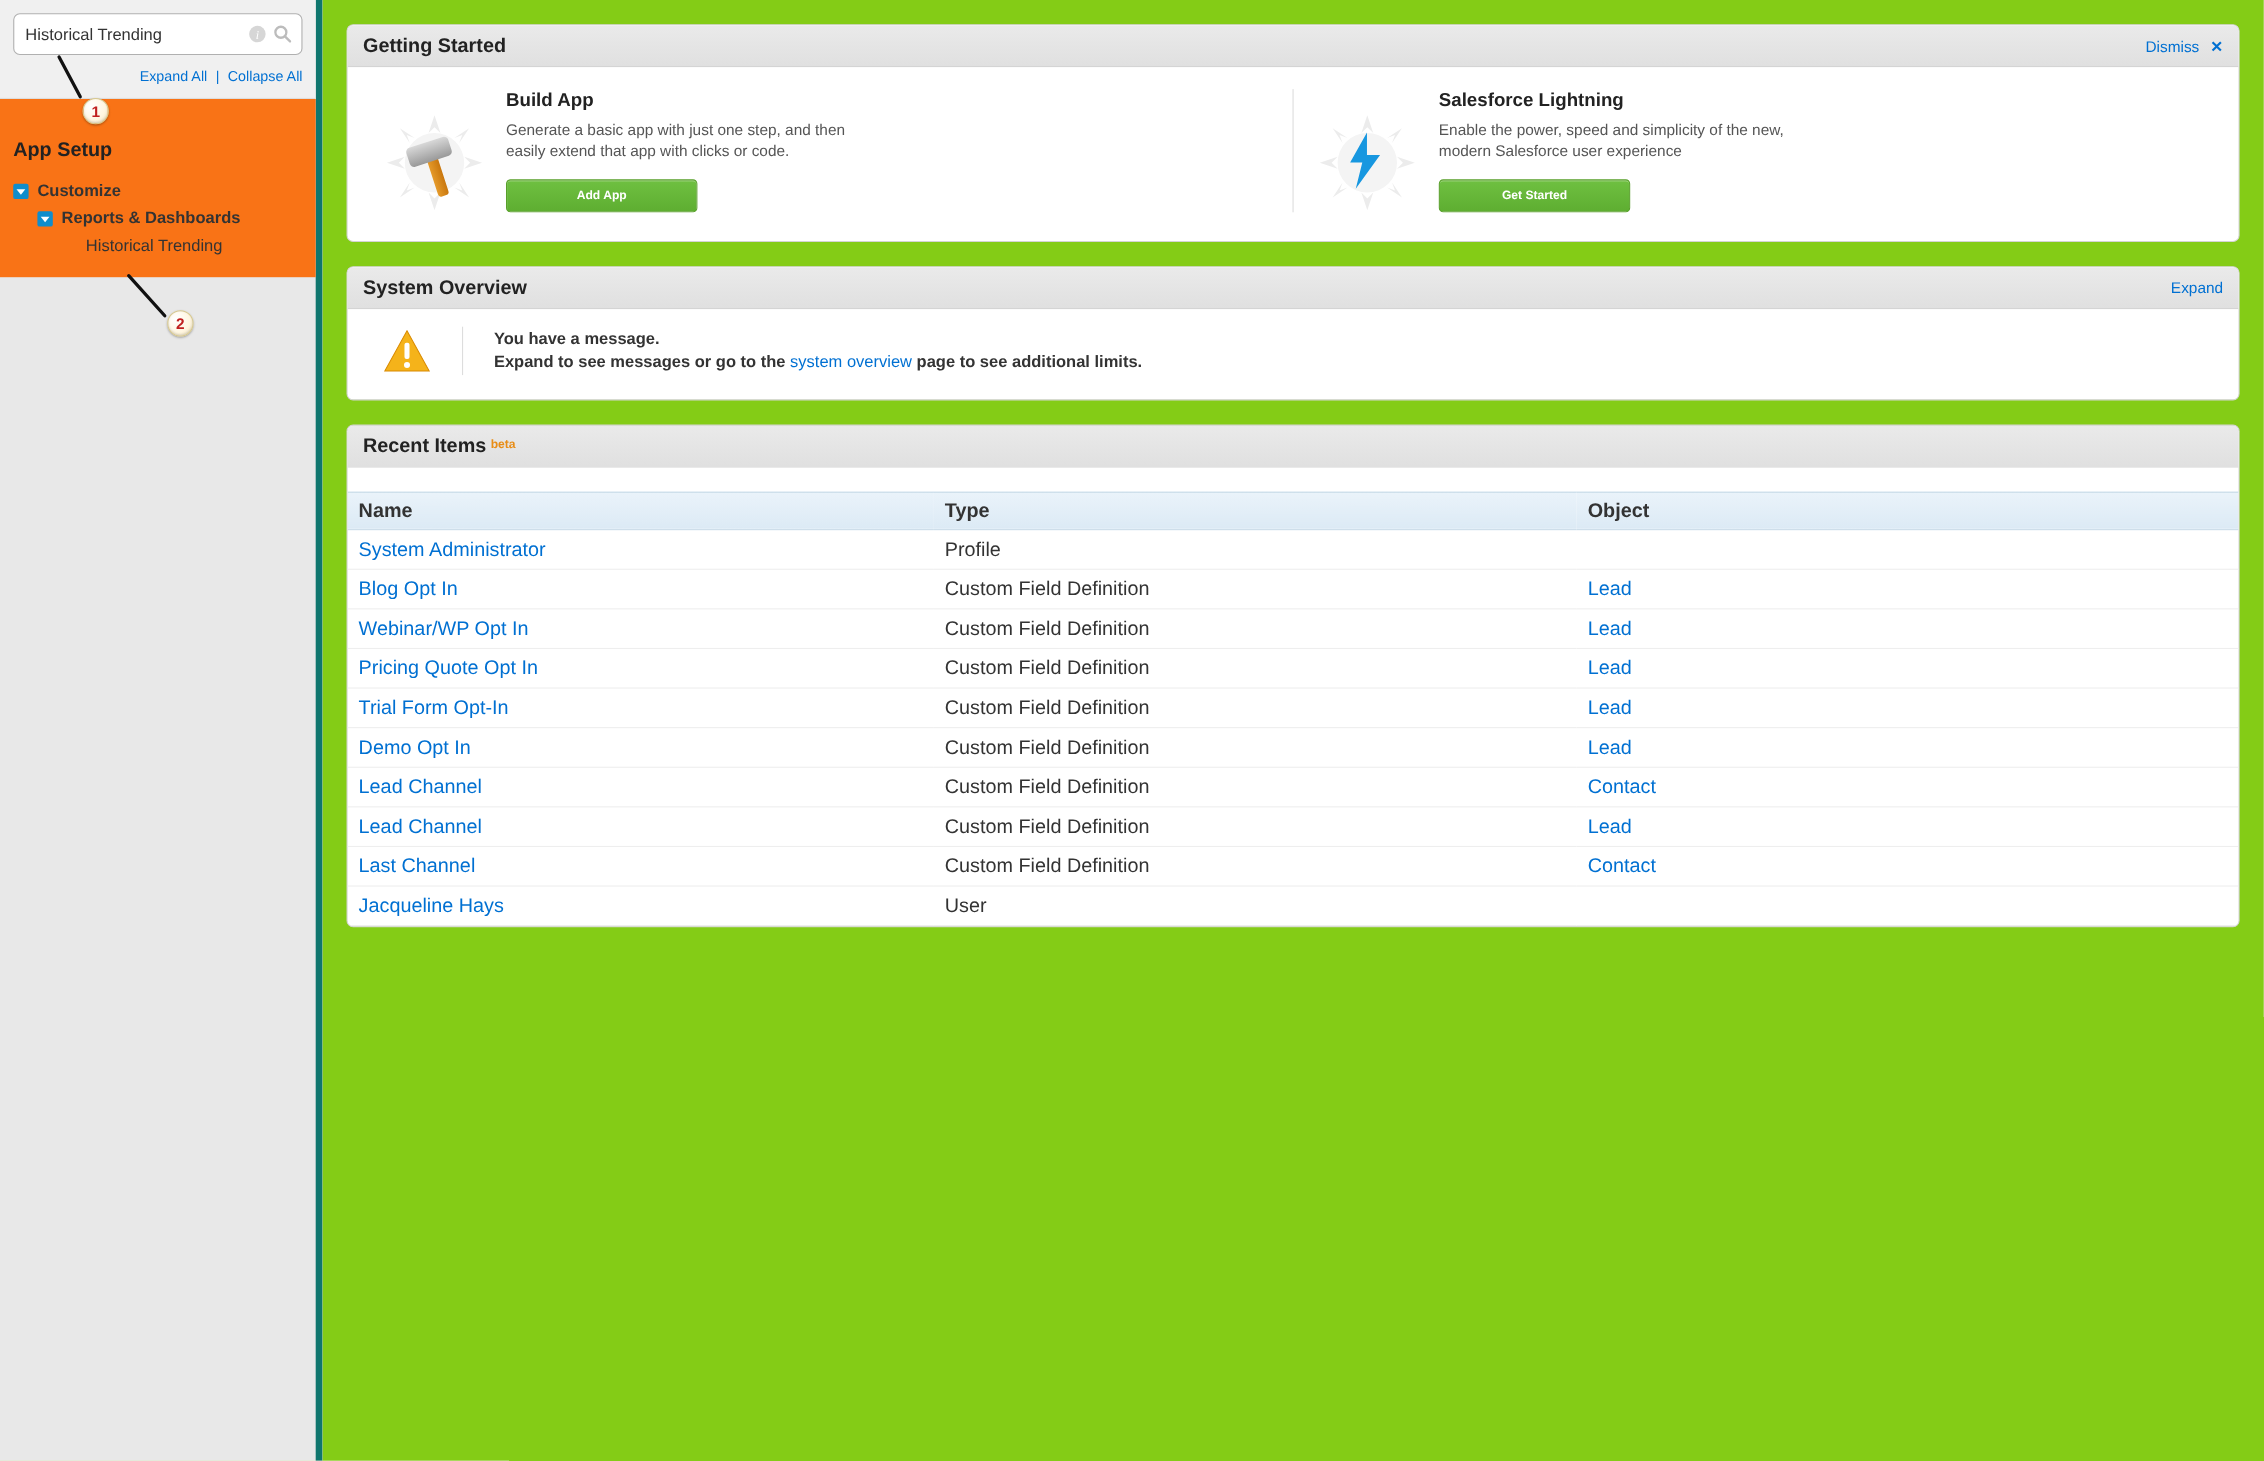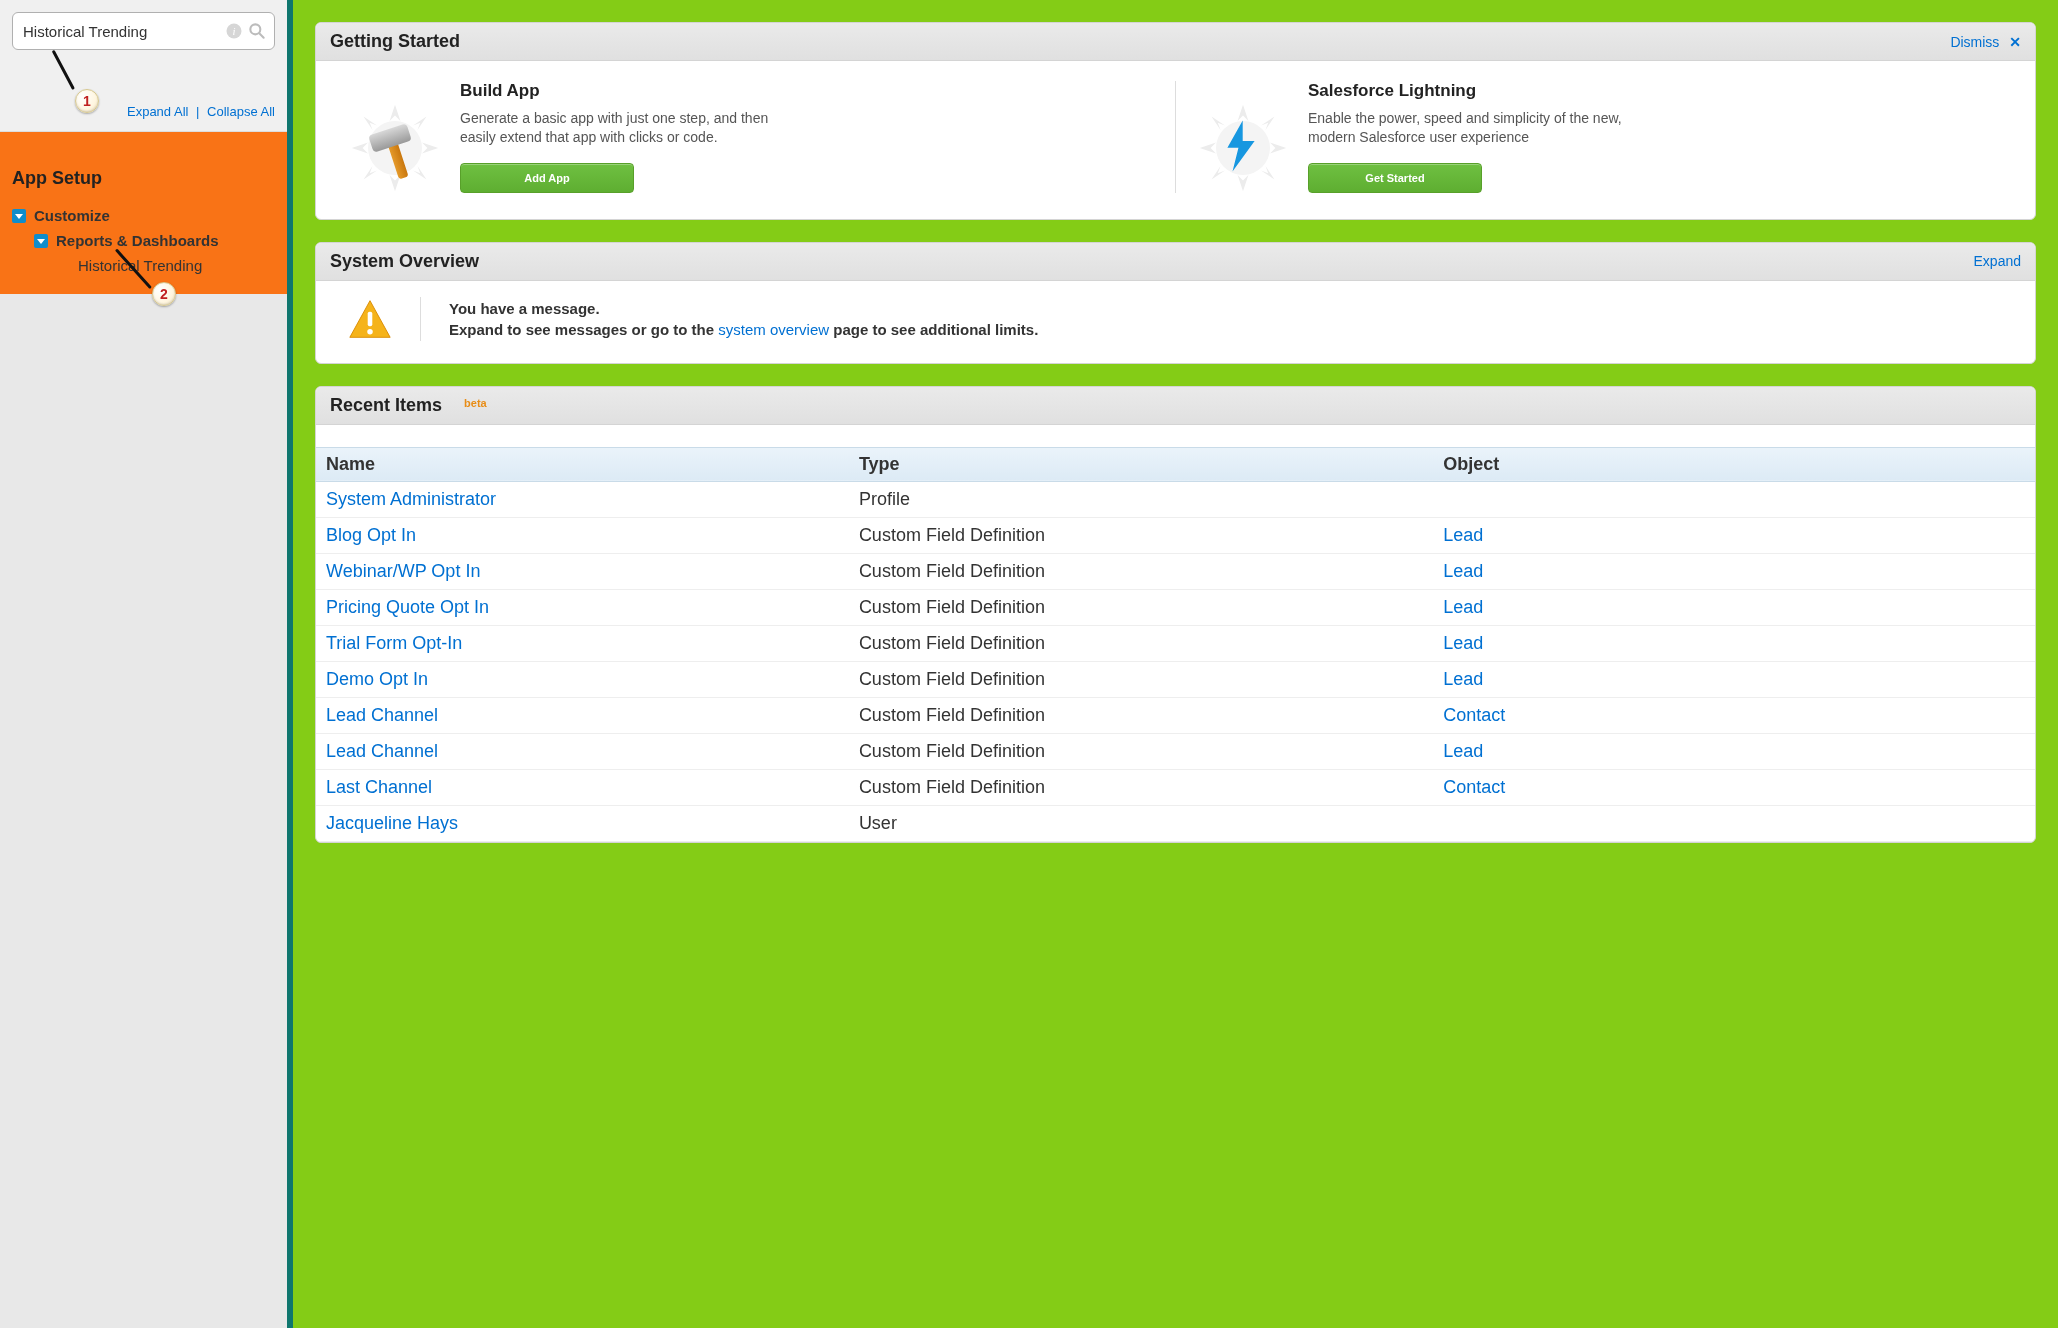--- a/index.html
+++ b/index.html
@@ -42,21 +42,20 @@
     width: 24px; height: 24px;
     display: flex; align-items: center; justify-content: center;
     color: #c0c0c0;
     font-size: 18px;
     cursor: pointer;
   }
   .expand-row {
     text-align: right;
     padding-top: 12px;
     font-size: 13px;
-    margin-top: 42px;
   }
   .expand-row a { color: #0070d2; text-decoration: none; cursor: pointer; }
   .expand-row .sep { color: #0070d2; margin: 0 4px; }
   .sidebar-body {
     padding: 16px 12px;
     background: #f97316;
   }
   .sidebar-body h2 {
     font-size: 18px;
     font-weight: bold;
@@ -215,21 +214,21 @@
     width: 44px; height: 44px;
     margin: 0 28px 0 16px;
     flex-shrink:0;
   }
   .warn-icon svg { width:100%; height:100%; }
   .sys-divider { width:1px; background:#ddd; align-self:stretch; margin-right:28px;}
   .sys-text p { font-size: 15px; color:#333; line-height:1.4; }
   .sys-text a { color:#0070d2; text-decoration:none; cursor:pointer; }
   .sys-text strong { font-weight: bold; }
 
-  .recent-head h2 { display:flex; align-items:baseline; gap:22px; }
+  .recent-head h2 { display:flex; align-items:baseline; gap:4px; }
   .beta { font-size: 11px; color:#e88d17; font-weight:bold; position:relative; top:-4px; }
 
   table.recent {
     width: 100%;
     border-collapse: collapse;
     font-size: 18px;
     margin-top: 22px;
   }
   table.recent thead th {
     text-align: left;

